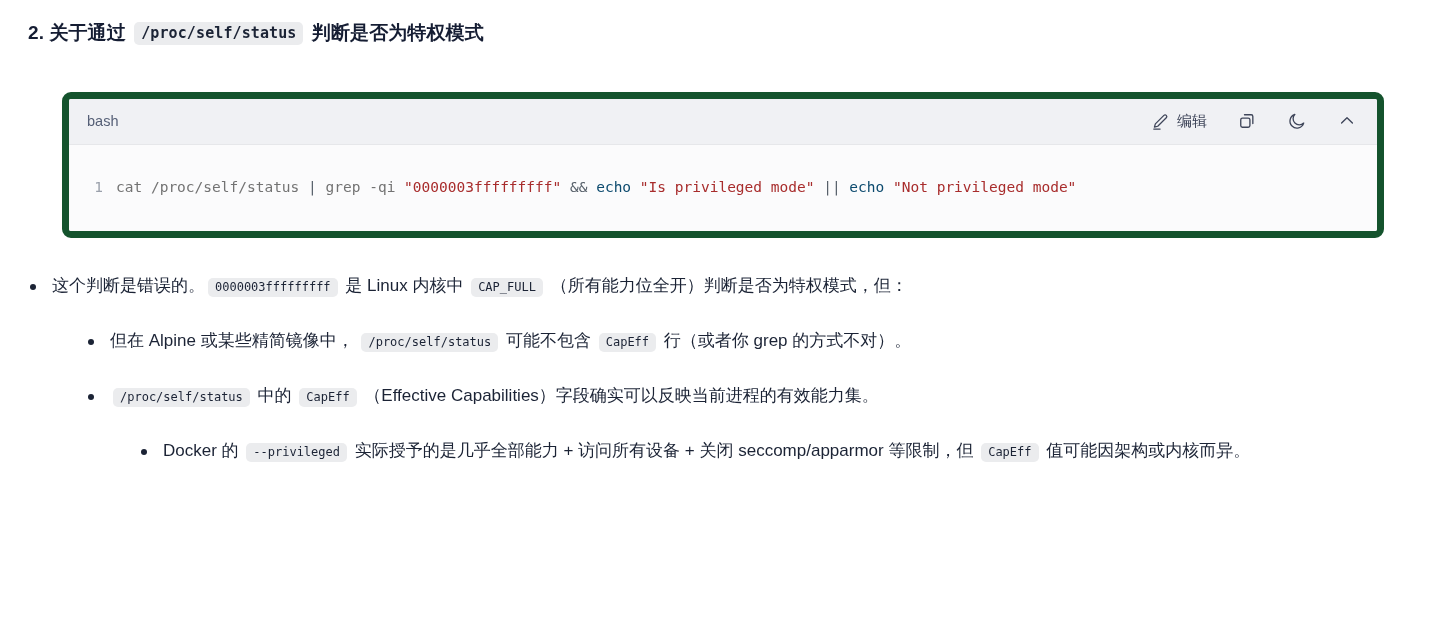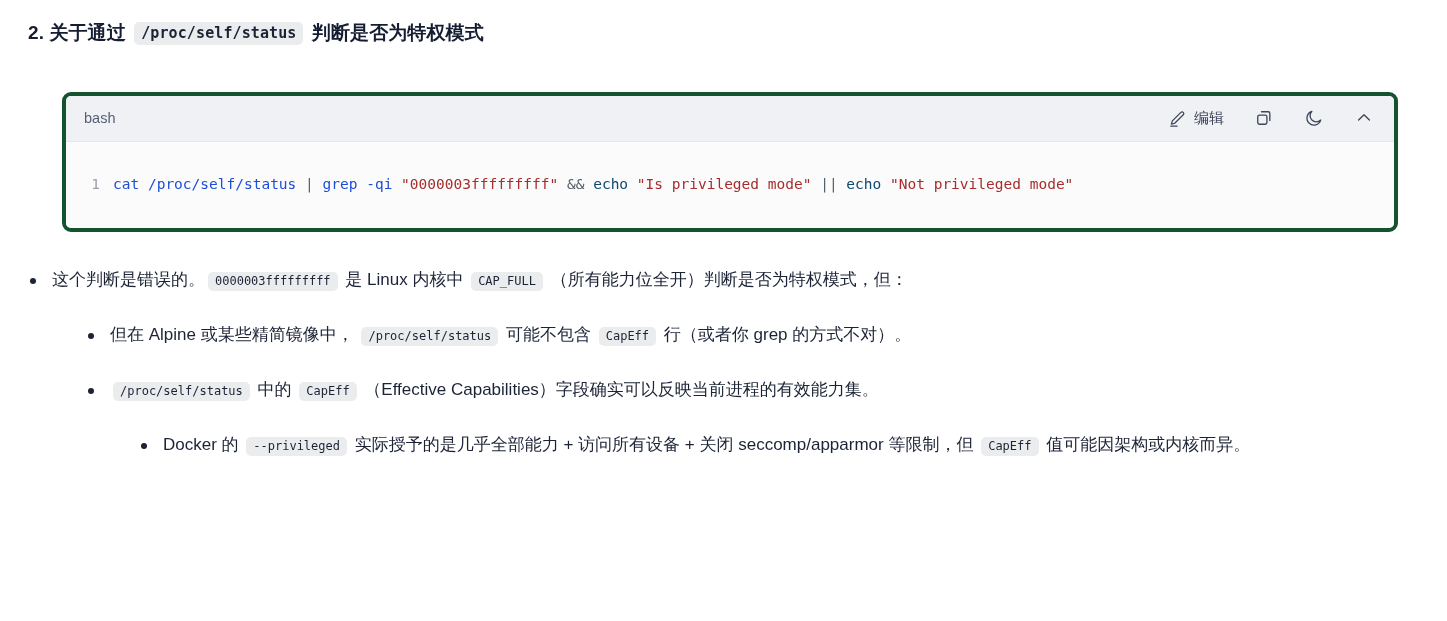--- a/index.html
+++ b/index.html
@@ -2,21 +2,21 @@
 <html><head>
 <meta charset="utf-8">
 <style>
   * { box-sizing: border-box; margin: 0; padding: 0; }
   html, body { width: 1447px; height: 621px; overflow: hidden; }
   body {
     background: #ffffff;
     font-family: "Liberation Sans", "DejaVu Sans", sans-serif;
     color: #1b2335;
   }
-  .page { padding: 20px 49px 0 28px; }
+  .page { padding: 20px 63px 0 28px; }
 
   
   h2.section-heading {
     font-size: 19px;
     font-weight: 700;
     line-height: 1.4;
     color: #151d33;
     letter-spacing: 0.1px;
   }
   h2.section-heading .inline-code {
@@ -34,21 +34,21 @@
     border-radius: 5px;
     padding: 2px 7px 3px;
     margin: 0 3px;
     color: #1b2335;
     word-break: break-all;
   }
 
   
   .code-block {
     margin: 45px 0 0 34px;
-    border: 4px solid #14532d;
+    border: 7px solid #14532d;
     border-radius: 9px;
     overflow: hidden;
     background: #fbfbfc;
   }
   .code-block-header {
     display: flex;
     align-items: center;
     justify-content: space-between;
     background: #f0f1f4;
     border-bottom: 1px solid #e6e7ea;
@@ -86,21 +86,21 @@
     white-space: pre;
     color: #24292e;
   }
   .code-line .ln {
     display: inline-block;
     width: 18px;
     text-align: right;
     margin-right: 13px;
     color: #9aa0ab;
   }
-  .tok-plain    { color: #1d4ed8; }
+  .tok-plain    { color: #737373; }
   .tok-operator { color: #57606a; }
   .tok-string   { color: #a82c2c; }
   .tok-builtin  { color: #0c4a6e; }
 
   
   ul.bullet-list { list-style: none; margin-top: 31px; }
   ul.bullet-list li {
     display: flex;
     align-items: flex-start;
     margin-bottom: 20px;

